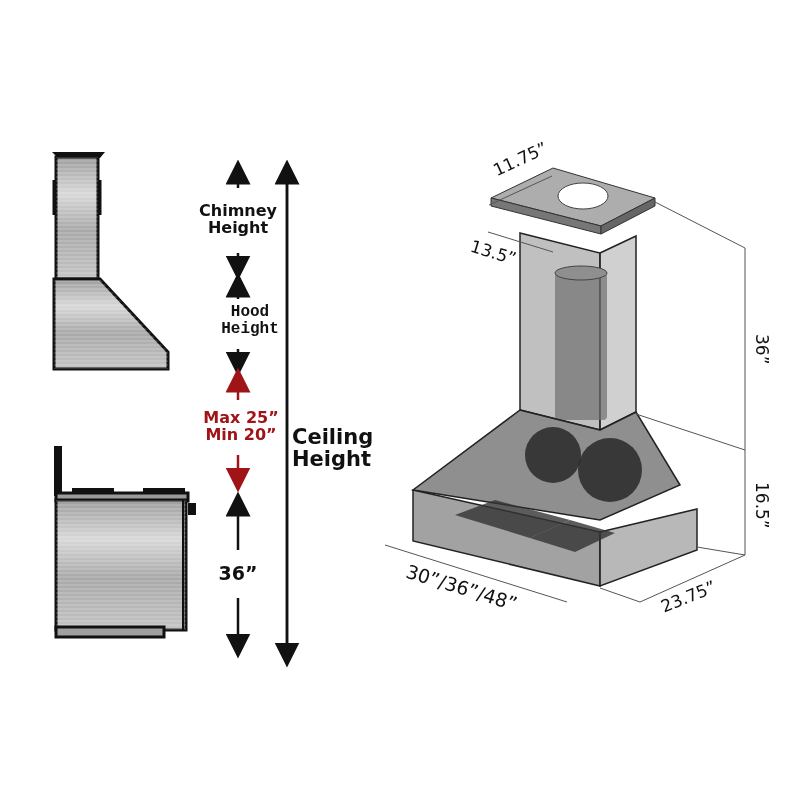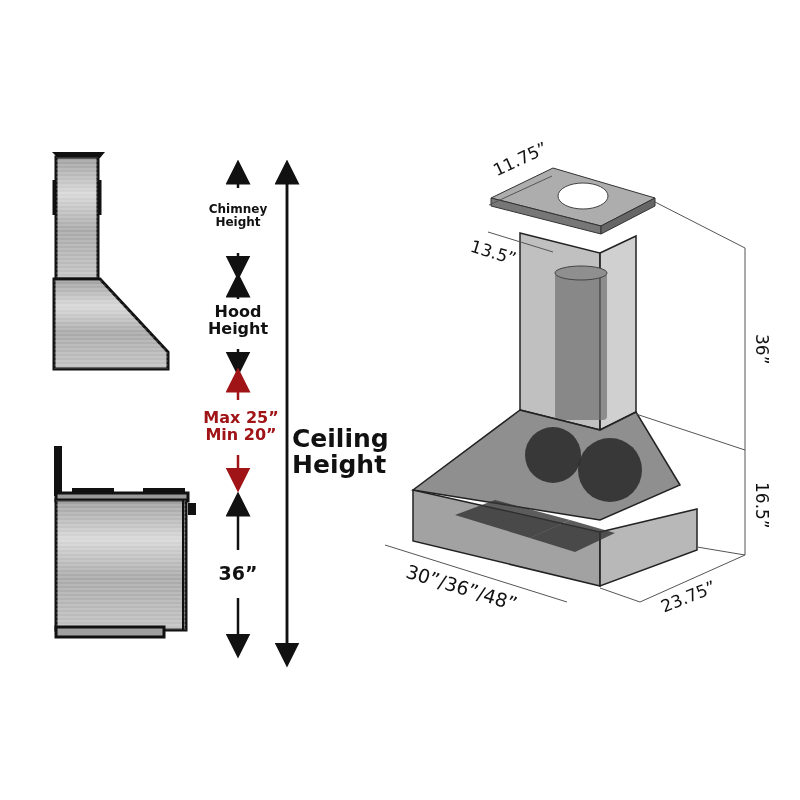--- a/index.html
+++ b/index.html
@@ -106,34 +106,34 @@
     <line x1="655" y1="202" x2="745" y2="248"></line>
     <line x1="745" y1="248" x2="745" y2="555"></line>
     <line x1="636" y1="414" x2="745" y2="450"></line>
     <line x1="697" y1="547" x2="745" y2="555"></line>
     <line x1="385" y1="545" x2="567" y2="602"></line>
     <line x1="600" y1="588" x2="640" y2="602"></line>
     <line x1="640" y1="602" x2="745" y2="555"></line>
   </g>
 </svg>
 
-<div class="lbl" style="left:196px;top:203px;width:84px;font-size:12px;">
+<div class="lbl" style="left:196px;top:203px;width:84px;font-size:16px;">
   <div>Chimney</div>
   <div>Height</div>
 </div>
-<div class="lbl" style="left:196px;top:304px;width:84px;font-size:16px;">
+<div class="lbl" style="left:208px;top:304px;width:84px;font-size:16px;font-family:Liberation Mono, monospace;">
   <div>Hood</div>
   <div>Height</div>
 </div>
 <div class="lbl red" style="left:196px;top:410px;width:90px;font-size:16px;">
   <div>Max 25”</div>
   <div>Min 20”</div>
 </div>
 <div class="lbl" style="left:200px;top:564px;width:76px;font-size:19px;">36”</div>
-<div class="lbl" style="left:292px;top:426px;width:90px;font-size:25px;text-align:left;">
+<div class="lbl" style="left:292px;top:426px;width:90px;font-size:21px;text-align:left;">
   <div>Ceiling</div>
   <div>Height</div>
 </div>
 
 <div class="dim" style="left:490px;top:162px;transform:rotate(-25deg);transform-origin:left top;">11.75”</div>
 <div class="dim" style="left:474px;top:236px;transform:rotate(17deg);transform-origin:left top;">13.5”</div>
 <div class="dim" style="left:772px;top:334px;transform:rotate(90deg);transform-origin:left top;">36”</div>
 <div class="dim" style="left:772px;top:482px;transform:rotate(90deg);transform-origin:left top;">16.5”</div>
 <div class="dim" style="left:410px;top:560px;font-size:19px;transform:rotate(17deg);transform-origin:left top;">30”/36”/48”</div>
 <div class="dim" style="left:658px;top:598px;transform:rotate(-22deg);transform-origin:left top;">23.75”</div>

